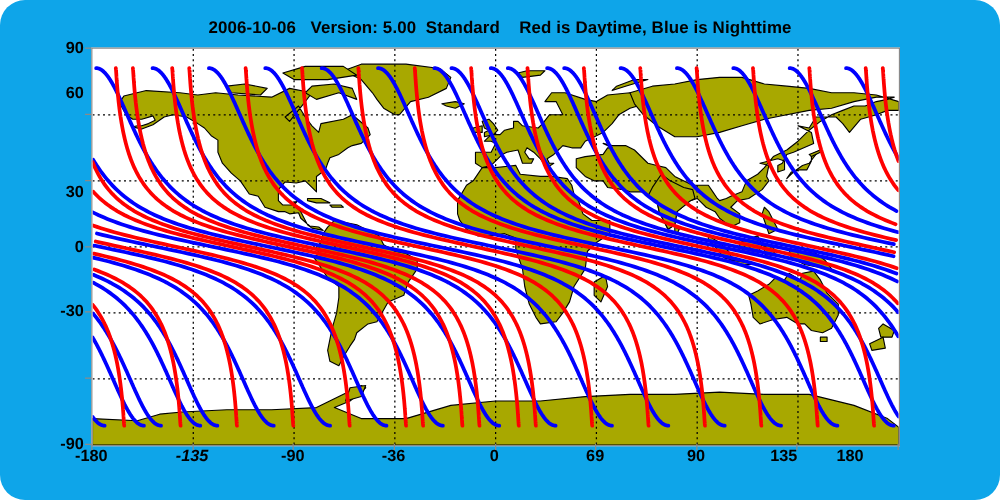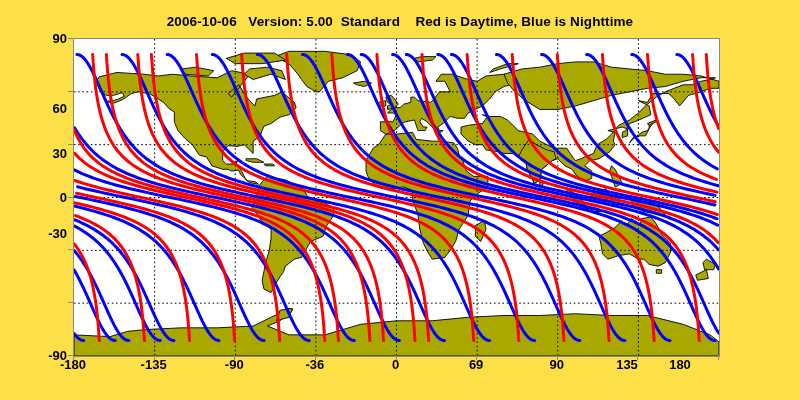--- a/index.html
+++ b/index.html
@@ -1,18 +1,18 @@
 <!DOCTYPE html>
 <html><head>
 <meta charset="utf-8">
 <style>
   html,body{margin:0;padding:0;background:#ffffff;}
   body{width:800px;height:400px;overflow:hidden;
        font-family:"Liberation Sans",sans-serif;}
-  #stage{position:relative;width:800px;height:400px;background:#fde047;}
+  #stage{position:relative;width:800px;height:400px;background:#0ea5e9;border-radius:20px;}
 
   #title{position:absolute;left:0;top:14px;width:800px;text-align:center;
          font-size:13.5px;font-weight:bold;color:#000;white-space:pre;
          letter-spacing:0.1px;}
 
   
   #plot{position:absolute;left:73px;top:38px;width:645px;height:317px;
         background:#ffffff;border:1.5px solid #8a8a8a;box-sizing:content-box;}
   #plotinner{position:absolute;inset:0;overflow:hidden;}
   #plotinner svg{display:block;width:645px;height:317px;}
@@ -28,24 +28,24 @@
 </head>
 <body>
 
 <div id="stage">
 
   <div id="title">2006-10-06   Version: 5.00  Standard    Red is Daytime, Blue is Nighttime</div>
 
   <div id="ylabels" style="left: 0px; width: 800px;">
       <div class="ytick" style="top: 355px; right: 733px; width: 60px;">-90</div>
       <div class="ytick" style="top: 302.167px; right: 704px; width: 60px;">-60</div>
-      <div class="ytick" style="top: 233px; right: 733px; width: 60px;">-30</div>
+      <div class="ytick" style="top: 248px; right: 733px; width: 60px;">-30</div>
       <div class="ytick" style="top: 196.5px; right: 733px; width: 60px;">0</div>
       <div class="ytick" style="top: 153px; right: 733px; width: 60px;">30</div>
-      <div class="ytick" style="top: 108px; right: 733px; width: 60px;">60</div>
+      <div class="ytick" style="top: 74px; right: 733px; width: 60px;">60</div>
       <div class="ytick" style="top: 38px; right: 733px; width: 60px;">90</div>
     </div>
 
   <div id="plot">
     <div id="plotinner">
         <svg viewBox="0 0 645 317" width="645" height="317">
           <rect x="0" y="0" width="645" height="317" fill="#ffffff"></rect>
           <g>
             <polygon points="21.50,43.15 26.88,52.83 32.25,56.36 39.42,56.36 48.38,53.71 50.17,57.24 44.79,59.88 39.42,61.64 35.83,61.64 32.25,62.52 39.42,64.28 48.38,60.76 57.33,54.59 64.50,52.83 75.25,54.59 84.21,59.88 89.58,63.40 94.96,69.56 100.33,73.09 100.33,82.77 103.92,91.58 111.08,99.50 118.25,105.67 125.42,116.23 132.58,117.99 137.96,126.80 148.71,130.32 154.08,130.32 157.67,132.08 164.83,131.20 166.63,135.61 173.79,141.77 180.96,142.65 184.54,145.29 175.58,143.53 172.00,140.89 166.63,130.32 161.25,125.04 164.83,120.64 159.46,125.04 152.29,125.04 148.71,121.52 148.71,112.71 154.08,106.55 163.04,107.43 170.21,105.67 175.58,110.95 179.17,114.47 179.17,102.14 186.33,96.86 188.13,91.58 189.92,87.18 197.08,84.53 204.25,79.25 207.83,77.49 215.00,75.73 222.17,68.68 220.38,63.40 207.83,52.83 200.67,56.36 182.75,59.88 180.96,66.92 175.58,61.64 170.21,54.59 164.83,45.79 154.08,54.59 157.67,58.12 170.21,42.27 175.58,35.22 157.67,31.70 143.33,38.74 116.46,36.98 98.54,35.22 84.21,36.98 69.88,35.22 43.00,33.46 25.08,37.86" fill="#a8a800" stroke="#000000" stroke-width="0.9" stroke-linejoin="round"></polygon>
             <polygon points="241.88,52.83 232.92,47.55 227.54,40.51 223.96,35.22 215.00,24.66 200.67,17.61 215.00,12.33 250.83,12.33 277.71,15.85 286.67,22.89 283.08,31.70 268.75,38.74 254.42,42.27 245.46,52.83" fill="#a8a800" stroke="#000000" stroke-width="0.9" stroke-linejoin="round"></polygon>
@@ -130,21 +130,21 @@
             <path d="M618.50,15.50L618.51,15.50L618.52,15.51L618.53,15.53L618.54,15.56L618.55,15.60L618.56,15.64L618.57,15.69L618.58,15.75L618.59,15.82L618.60,15.90L618.62,15.98L618.63,16.07L618.64,16.17L618.65,16.28L618.66,16.40L618.67,16.52L618.68,16.65L618.70,16.79L618.71,16.94L618.72,17.09L618.73,17.26L618.75,17.43L618.76,17.61L618.77,17.80L618.79,17.99L618.80,18.19L618.82,18.40L618.83,18.62L618.85,18.85L618.86,19.08L618.88,19.33L618.90,19.57L618.91,19.83L618.93,20.10L618.95,20.37L618.97,20.65L618.99,20.94L619.01,21.24L619.03,21.54L619.05,21.85L619.07,22.17L619.09,22.50L619.11,22.83L619.14,23.17L619.16,23.52L619.18,23.88L619.21,24.24L619.24,24.62L619.26,25.00L619.29,25.38L619.32,25.78L619.35,26.18L619.38,26.59L619.41,27.01L619.44,27.43L619.47,27.86L619.50,28.30L619.54,28.75L619.57,29.20L619.61,29.66L619.65,30.13L619.68,30.60L619.72,31.08L619.76,31.57L619.80,32.07L619.85,32.57L619.89,33.08L619.94,33.60L619.98,34.13L620.03,34.66L620.08,35.19L620.13,35.74L620.18,36.29L620.23,36.85L620.29,37.42L620.34,37.99L620.40,38.57L620.46,39.15L620.52,39.75L620.58,40.35L620.64,40.95L620.71,41.56L620.78,42.18L620.85,42.81L620.92,43.44L620.99,44.08L621.06,44.72L621.14,45.38L621.22,46.03L621.30,46.70L621.38,47.37L621.47,48.04L621.56,48.73L621.65,49.41L621.74,50.11L621.83,50.81L621.93,51.52L622.03,52.23L622.13,52.95L622.24,53.67L622.35,54.40L622.46,55.14L622.57,55.88L622.69,56.63L622.81,57.38L622.93,58.14L623.06,58.91L623.19,59.68L623.33,60.45L623.47,61.23L623.61,62.02L623.75,62.81L623.90,63.61L624.06,64.41L624.21,65.22L624.38,66.03L624.54,66.85L624.72,67.68L624.89,68.51L625.07,69.34L625.26,70.18L625.45,71.02L625.65,71.87L625.85,72.72L626.06,73.58L626.28,74.45L626.50,75.31L626.73,76.19L626.96,77.06L627.20,77.94L627.45,78.83L627.71,79.72L627.97,80.62L628.24,81.51L628.52,82.42L628.81,83.33L629.11,84.24L629.42,85.15L629.73,86.07L630.06,87.00L630.40,87.93L630.74,88.86L631.10,89.80L631.47,90.74L631.86,91.68L632.25,92.63L632.66,93.58L633.08,94.53L633.52,95.49L633.97,96.45L634.44,97.42L634.92,98.39L635.42,99.36L635.94,100.34L636.48,101.31L637.04,102.30L637.61,103.28L638.21,104.27L638.83,105.26L639.48,106.26L640.15,107.25L640.84,108.25L641.56,109.26L642.31,110.26L643.10,111.27L643.91,112.28L644.75,113.29 M0.64,114.31L1.55,115.33L2.51,116.35L3.51,117.37L4.55,118.40L5.64,119.43L6.78,120.46L7.97,121.49L9.21,122.52L10.51,123.56L11.87,124.60L13.30,125.64L14.79,126.68L16.36,127.72L18.00,128.77L19.73,129.82L21.54,130.86L23.44,131.91L25.43,132.97L27.53,134.02L29.74,135.07L32.05,136.13L34.49,137.19L37.05,138.24L39.74,139.30L42.57,140.36L45.53,141.43L48.65,142.49L51.91,143.55L55.33,144.62L58.90,145.68L62.63,146.75L66.52,147.81L70.56,148.88L74.75,149.95L79.07,151.02L83.54,152.08L88.12,153.15L92.80,154.22L97.57,155.29L102.41,156.36L107.30,157.43L112.20,158.50L117.11,159.57L122.00,160.64L126.83,161.71L131.61,162.78L136.29,163.85L140.87,164.92L145.33,165.98L149.66,167.05L153.85,168.12L157.89,169.19L161.77,170.25L165.50,171.32L169.08,172.38L172.49,173.45L175.76,174.51L178.87,175.57L181.84,176.64L184.67,177.70L187.36,178.76L189.92,179.81L192.35,180.87L194.67,181.93L196.88,182.98L198.97,184.03L200.97,185.09L202.87,186.14L204.68,187.18L206.41,188.23L208.05,189.28L209.61,190.32L211.11,191.36L212.53,192.40L213.90,193.44L215.20,194.48L216.44,195.51L217.63,196.54L218.76,197.57L219.85,198.60L220.90,199.63L221.89,200.65L222.85,201.67L223.77,202.69L224.65,203.71L225.50,204.72L226.31,205.73L227.09,206.74L227.84,207.74L228.57,208.75L229.26,209.75L229.93,210.74L230.57,211.74L231.19,212.73L231.79,213.72L232.37,214.70L232.93,215.69L233.46,216.66L233.98,217.64L234.48,218.61L234.97,219.58L235.43,220.55L235.89,221.51L236.32,222.47L236.75,223.42L237.15,224.37L237.55,225.32L237.93,226.26L238.30,227.20L238.66,228.14L239.01,229.07L239.35,230.00L239.67,230.93L239.99,231.85L240.30,232.76L240.59,233.67L240.88,234.58L241.16,235.49L241.44,236.38L241.70,237.28L241.96,238.17L242.20,239.06L242.45,239.94L242.68,240.81L242.91,241.69L243.13,242.55L243.34,243.42L243.55,244.28L243.76,245.13L243.95,245.98L244.15,246.82L244.33,247.66L244.51,248.49L244.69,249.32L244.86,250.15L245.03,250.97L245.19,251.78L245.35,252.59L245.50,253.39L245.65,254.19L245.80,254.98L245.94,255.77L246.08,256.55L246.21,257.32L246.34,258.09L246.47,258.86L246.60,259.62L246.72,260.37L246.83,261.12L246.95,261.86L247.06,262.60L247.17,263.33L247.27,264.05L247.38,264.77L247.48,265.48L247.57,266.19L247.67,266.89L247.76,267.59L247.85,268.27L247.94,268.96L248.02,269.63L248.11,270.30L248.19,270.97L248.27,271.62L248.34,272.28L248.42,272.92L248.49,273.56L248.56,274.19L248.63,274.82L248.70,275.44L248.76,276.05L248.83,276.65L248.89,277.25L248.95,277.85L249.01,278.43L249.06,279.01L249.12,279.58L249.17,280.15L249.23,280.71L249.28,281.26L249.33,281.81L249.38,282.34L249.42,282.87L249.47,283.40L249.52,283.92L249.56,284.43L249.60,284.93L249.64,285.43L249.68,285.92L249.72,286.40L249.76,286.87L249.80,287.34L249.83,287.80L249.87,288.25L249.90,288.70L249.94,289.14L249.97,289.57L250.00,289.99L250.03,290.41L250.06,290.82L250.09,291.22L250.12,291.62L250.14,292.00L250.17,292.38L250.20,292.76L250.22,293.12L250.25,293.48L250.27,293.83L250.29,294.17L250.32,294.50L250.34,294.83L250.36,295.15L250.38,295.46L250.40,295.76L250.42,296.06L250.44,296.35L250.46,296.63L250.48,296.90L250.49,297.17L250.51,297.43L250.53,297.67L250.54,297.92L250.56,298.15L250.57,298.38L250.59,298.60L250.60,298.81L250.62,299.01L250.63,299.20L250.65,299.39L250.66,299.57L250.67,299.74L250.69,299.91L250.70,300.06L250.71,300.21L250.72,300.35L250.73,300.48L250.75,300.60L250.76,300.72L250.77,300.83L250.78,300.93L250.79,301.02L250.80,301.10L250.81,301.18L250.82,301.25L250.83,301.31L250.84,301.36L250.85,301.40L250.86,301.44L250.87,301.47L250.88,301.49L250.89,301.50L250.91,301.50" fill="none" stroke="#ff0000" stroke-width="3" stroke-linecap="round"></path>
             <path d="M18.60,15.50L18.61,15.50L18.62,15.51L18.63,15.53L18.64,15.56L18.65,15.60L18.66,15.64L18.67,15.69L18.68,15.75L18.69,15.82L18.70,15.90L18.71,15.98L18.72,16.07L18.73,16.17L18.74,16.28L18.76,16.40L18.77,16.52L18.78,16.65L18.79,16.79L18.80,16.94L18.82,17.09L18.83,17.26L18.84,17.43L18.86,17.61L18.87,17.80L18.88,17.99L18.90,18.19L18.91,18.40L18.93,18.62L18.94,18.85L18.96,19.08L18.98,19.33L18.99,19.57L19.01,19.83L19.03,20.10L19.05,20.37L19.06,20.65L19.08,20.94L19.10,21.24L19.12,21.54L19.14,21.85L19.16,22.17L19.19,22.50L19.21,22.83L19.23,23.17L19.26,23.52L19.28,23.88L19.31,24.24L19.33,24.62L19.36,25.00L19.39,25.38L19.41,25.78L19.44,26.18L19.47,26.59L19.50,27.01L19.53,27.43L19.57,27.86L19.60,28.30L19.63,28.75L19.67,29.20L19.70,29.66L19.74,30.13L19.78,30.60L19.82,31.08L19.86,31.57L19.90,32.07L19.94,32.57L19.99,33.08L20.03,33.60L20.08,34.13L20.13,34.66L20.17,35.19L20.22,35.74L20.28,36.29L20.33,36.85L20.38,37.42L20.44,37.99L20.50,38.57L20.55,39.15L20.61,39.75L20.68,40.35L20.74,40.95L20.81,41.56L20.87,42.18L20.94,42.81L21.01,43.44L21.09,44.08L21.16,44.72L21.24,45.38L21.32,46.03L21.40,46.70L21.48,47.37L21.56,48.04L21.65,48.73L21.74,49.41L21.83,50.11L21.93,50.81L22.03,51.52L22.13,52.23L22.23,52.95L22.34,53.67L22.44,54.40L22.56,55.14L22.67,55.88L22.79,56.63L22.91,57.38L23.03,58.14L23.16,58.91L23.29,59.68L23.42,60.45L23.56,61.23L23.70,62.02L23.85,62.81L24.00,63.61L24.15,64.41L24.31,65.22L24.47,66.03L24.64,66.85L24.81,67.68L24.99,68.51L25.17,69.34L25.36,70.18L25.55,71.02L25.75,71.87L25.95,72.72L26.16,73.58L26.37,74.45L26.59,75.31L26.82,76.19L27.06,77.06L27.30,77.94L27.55,78.83L27.80,79.72L28.07,80.62L28.34,81.51L28.62,82.42L28.91,83.33L29.21,84.24L29.51,85.15L29.83,86.07L30.16,87.00L30.49,87.93L30.84,88.86L31.20,89.80L31.57,90.74L31.95,91.68L32.35,92.63L32.76,93.58L33.18,94.53L33.62,95.49L34.07,96.45L34.54,97.42L35.02,98.39L35.52,99.36L36.04,100.34L36.58,101.31L37.13,102.30L37.71,103.28L38.31,104.27L38.93,105.26L39.57,106.26L40.24,107.25L40.94,108.25L41.66,109.26L42.41,110.26L43.19,111.27L44.00,112.28L44.85,113.29L45.73,114.31L46.65,115.33L47.61,116.35L48.61,117.37L49.65,118.40L50.74,119.43L51.87,120.46L53.06,121.49L54.31,122.52L55.61,123.56L56.97,124.60L58.39,125.64L59.89,126.68L61.45,127.72L63.10,128.77L64.82,129.82L66.63,130.86L68.53,131.91L70.53,132.97L72.63,134.02L74.83,135.07L77.15,136.13L79.59,137.19L82.15,138.24L84.84,139.30L87.66,140.36L90.63,141.43L93.74,142.49L97.01,143.55L100.43,144.62L104.00,145.68L107.73,146.75L111.61,147.81L115.65,148.88L119.84,149.95L124.17,151.02L128.63,152.08L133.21,153.15L137.90,154.22L142.67,155.29L147.51,156.36L152.39,157.43L157.30,158.50L162.21,159.57L167.09,160.64L171.93,161.71L176.70,162.78L181.39,163.85L185.97,164.92L190.43,165.98L194.76,167.05L198.94,168.12L202.98,169.19L206.87,170.25L210.60,171.32L214.17,172.38L217.59,173.45L220.85,174.51L223.97,175.57L226.94,176.64L229.76,177.70L232.45,178.76L235.01,179.81L237.45,180.87L239.77,181.93L241.97,182.98L244.07,184.03L246.07,185.09L247.97,186.14L249.78,187.18L251.50,188.23L253.14,189.28L254.71,190.32L256.20,191.36L257.63,192.40L258.99,193.44L260.29,194.48L261.54,195.51L262.72,196.54L263.86,197.57L264.95,198.60L265.99,199.63L266.99,200.65L267.95,201.67L268.87,202.69L269.75,203.71L270.59,204.72L271.41,205.73L272.19,206.74L272.94,207.74L273.66,208.75L274.36,209.75L275.03,210.74L275.67,211.74L276.29,212.73L276.89,213.72L277.47,214.70L278.02,215.69L278.56,216.66L279.08,217.64L279.58,218.61L280.06,219.58L280.53,220.55L280.98,221.51L281.42,222.47L281.84,223.42L282.25,224.37L282.65,225.32L283.03,226.26L283.40,227.20L283.76,228.14L284.11,229.07L284.44,230.00L284.77,230.93L285.09,231.85L285.39,232.76L285.69,233.67L285.98,234.58L286.26,235.49L286.53,236.38L286.80,237.28L287.05,238.17L287.30,239.06L287.54,239.94L287.78,240.81L288.00,241.69L288.23,242.55L288.44,243.42L288.65,244.28L288.85,245.13L289.05,245.98L289.24,246.82L289.43,247.66L289.61,248.49L289.79,249.32L289.96,250.15L290.13,250.97L290.29,251.78L290.45,252.59L290.60,253.39L290.75,254.19L290.90,254.98L291.04,255.77L291.18,256.55L291.31,257.32L291.44,258.09L291.57,258.86L291.69,259.62L291.81,260.37L291.93,261.12L292.04,261.86L292.15,262.60L292.26,263.33L292.37,264.05L292.47,264.77L292.57,265.48L292.67,266.19L292.76,266.89L292.86,267.59L292.95,268.27L293.03,268.96L293.12,269.63L293.20,270.30L293.28,270.97L293.36,271.62L293.44,272.28L293.51,272.92L293.59,273.56L293.66,274.19L293.73,274.82L293.79,275.44L293.86,276.05L293.92,276.65L293.98,277.25L294.04,277.85L294.10,278.43L294.16,279.01L294.22,279.58L294.27,280.15L294.32,280.71L294.37,281.26L294.42,281.81L294.47,282.34L294.52,282.87L294.57,283.40L294.61,283.92L294.66,284.43L294.70,284.93L294.74,285.43L294.78,285.92L294.82,286.40L294.86,286.87L294.89,287.34L294.93,287.80L294.97,288.25L295.00,288.70L295.03,289.14L295.06,289.57L295.10,289.99L295.13,290.41L295.16,290.82L295.19,291.22L295.21,291.62L295.24,292.00L295.27,292.38L295.29,292.76L295.32,293.12L295.34,293.48L295.37,293.83L295.39,294.17L295.41,294.50L295.43,294.83L295.46,295.15L295.48,295.46L295.50,295.76L295.52,296.06L295.53,296.35L295.55,296.63L295.57,296.90L295.59,297.17L295.61,297.43L295.62,297.67L295.64,297.92L295.66,298.15L295.67,298.38L295.69,298.60L295.70,298.81L295.71,299.01L295.73,299.20L295.74,299.39L295.76,299.57L295.77,299.74L295.78,299.91L295.79,300.06L295.81,300.21L295.82,300.35L295.83,300.48L295.84,300.60L295.85,300.72L295.87,300.83L295.88,300.93L295.89,301.02L295.90,301.10L295.91,301.18L295.92,301.25L295.93,301.31L295.94,301.36L295.95,301.40L295.96,301.44L295.97,301.47L295.98,301.49L295.99,301.50L296.00,301.50" fill="none" stroke="#ff0000" stroke-width="3" stroke-linecap="round"></path>
             <path d="M63.69,15.50L63.70,15.50L63.71,15.51L63.72,15.53L63.73,15.56L63.74,15.60L63.75,15.64L63.77,15.69L63.78,15.75L63.79,15.82L63.80,15.90L63.81,15.98L63.82,16.07L63.83,16.17L63.84,16.28L63.85,16.40L63.86,16.52L63.88,16.65L63.89,16.79L63.90,16.94L63.91,17.09L63.93,17.26L63.94,17.43L63.95,17.61L63.97,17.80L63.98,17.99L63.99,18.19L64.01,18.40L64.02,18.62L64.04,18.85L64.06,19.08L64.07,19.33L64.09,19.57L64.11,19.83L64.12,20.10L64.14,20.37L64.16,20.65L64.18,20.94L64.20,21.24L64.22,21.54L64.24,21.85L64.26,22.17L64.28,22.50L64.31,22.83L64.33,23.17L64.35,23.52L64.38,23.88L64.40,24.24L64.43,24.62L64.45,25.00L64.48,25.38L64.51,25.78L64.54,26.18L64.57,26.59L64.60,27.01L64.63,27.43L64.66,27.86L64.70,28.30L64.73,28.75L64.76,29.20L64.80,29.66L64.84,30.13L64.88,30.60L64.92,31.08L64.96,31.57L65.00,32.07L65.04,32.57L65.08,33.08L65.13,33.60L65.17,34.13L65.22,34.66L65.27,35.19L65.32,35.74L65.37,36.29L65.42,36.85L65.48,37.42L65.53,37.99L65.59,38.57L65.65,39.15L65.71,39.75L65.77,40.35L65.84,40.95L65.90,41.56L65.97,42.18L66.04,42.81L66.11,43.44L66.18,44.08L66.26,44.72L66.33,45.38L66.41,46.03L66.49,46.70L66.58,47.37L66.66,48.04L66.75,48.73L66.84,49.41L66.93,50.11L67.03,50.81L67.12,51.52L67.22,52.23L67.33,52.95L67.43,53.67L67.54,54.40L67.65,55.14L67.77,55.88L67.88,56.63L68.00,57.38L68.13,58.14L68.25,58.91L68.39,59.68L68.52,60.45L68.66,61.23L68.80,62.02L68.94,62.81L69.09,63.61L69.25,64.41L69.41,65.22L69.57,66.03L69.74,66.85L69.91,67.68L70.08,68.51L70.27,69.34L70.45,70.18L70.64,71.02L70.84,71.87L71.05,72.72L71.25,73.58L71.47,74.45L71.69,75.31L71.92,76.19L72.15,77.06L72.39,77.94L72.64,78.83L72.90,79.72L73.16,80.62L73.44,81.51L73.72,82.42L74.00,83.33L74.30,84.24L74.61,85.15L74.93,86.07L75.25,87.00L75.59,87.93L75.94,88.86L76.30,89.80L76.67,90.74L77.05,91.68L77.44,92.63L77.85,93.58L78.28,94.53L78.71,95.49L79.16,96.45L79.63,97.42L80.12,98.39L80.62,99.36L81.13,100.34L81.67,101.31L82.23,102.30L82.81,103.28L83.40,104.27L84.02,105.26L84.67,106.26L85.34,107.25L86.03,108.25L86.76,109.26L87.51,110.26L88.29,111.27L89.10,112.28L89.95,113.29L90.83,114.31L91.75,115.33L92.70,116.35L93.70,117.37L94.75,118.40L95.83,119.43L96.97,120.46L98.16,121.49L99.40,122.52L100.70,123.56L102.06,124.60L103.49,125.64L104.98,126.68L106.55,127.72L108.19,128.77L109.92,129.82L111.73,130.86L113.63,131.91L115.63,132.97L117.72,134.02L119.93,135.07L122.25,136.13L124.68,137.19L127.24,138.24L129.93,139.30L132.76,140.36L135.73,141.43L138.84,142.49L142.10,143.55L145.52,144.62L149.10,145.68L152.82,146.75L156.71,147.81L160.75,148.88L164.94,149.95L169.27,151.02L173.73,152.08L178.31,153.15L182.99,154.22L187.76,155.29L192.60,156.36L197.49,157.43L202.40,158.50L207.30,159.57L212.19,160.64L217.03,161.71L221.80,162.78L226.48,163.85L231.06,164.92L235.52,165.98L239.85,167.05L244.04,168.12L248.08,169.19L251.97,170.25L255.70,171.32L259.27,172.38L262.69,173.45L265.95,174.51L269.06,175.57L272.03,176.64L274.86,177.70L277.55,178.76L280.11,179.81L282.55,180.87L284.86,181.93L287.07,182.98L289.17,184.03L291.16,185.09L293.06,186.14L294.87,187.18L296.60,188.23L298.24,189.28L299.81,190.32L301.30,191.36L302.73,192.40L304.09,193.44L305.39,194.48L306.63,195.51L307.82,196.54L308.96,197.57L310.05,198.60L311.09,199.63L312.09,200.65L313.04,201.67L313.96,202.69L314.84,203.71L315.69,204.72L316.50,205.73L317.28,206.74L318.04,207.74L318.76,208.75L319.45,209.75L320.12,210.74L320.77,211.74L321.39,212.73L321.99,213.72L322.56,214.70L323.12,215.69L323.66,216.66L324.18,217.64L324.68,218.61L325.16,219.58L325.63,220.55L326.08,221.51L326.52,222.47L326.94,223.42L327.35,224.37L327.74,225.32L328.12,226.26L328.50,227.20L328.85,228.14L329.20,229.07L329.54,230.00L329.87,230.93L330.18,231.85L330.49,232.76L330.79,233.67L331.08,234.58L331.36,235.49L331.63,236.38L331.89,237.28L332.15,238.17L332.40,239.06L332.64,239.94L332.87,240.81L333.10,241.69L333.32,242.55L333.54,243.42L333.75,244.28L333.95,245.13L334.15,245.98L334.34,246.82L334.53,247.66L334.71,248.49L334.88,249.32L335.06,250.15L335.22,250.97L335.38,251.78L335.54,252.59L335.70,253.39L335.85,254.19L335.99,254.98L336.13,255.77L336.27,256.55L336.41,257.32L336.54,258.09L336.66,258.86L336.79,259.62L336.91,260.37L337.03,261.12L337.14,261.86L337.25,262.60L337.36,263.33L337.47,264.05L337.57,264.77L337.67,265.48L337.77,266.19L337.86,266.89L337.95,267.59L338.04,268.27L338.13,268.96L338.22,269.63L338.30,270.30L338.38,270.97L338.46,271.62L338.53,272.28L338.61,272.92L338.68,273.56L338.75,274.19L338.82,274.82L338.89,275.44L338.95,276.05L339.02,276.65L339.08,277.25L339.14,277.85L339.20,278.43L339.26,279.01L339.31,279.58L339.37,280.15L339.42,280.71L339.47,281.26L339.52,281.81L339.57,282.34L339.62,282.87L339.66,283.40L339.71,283.92L339.75,284.43L339.79,284.93L339.84,285.43L339.88,285.92L339.92,286.40L339.95,286.87L339.99,287.34L340.03,287.80L340.06,288.25L340.10,288.70L340.13,289.14L340.16,289.57L340.19,289.99L340.22,290.41L340.25,290.82L340.28,291.22L340.31,291.62L340.34,292.00L340.36,292.38L340.39,292.76L340.41,293.12L340.44,293.48L340.46,293.83L340.49,294.17L340.51,294.50L340.53,294.83L340.55,295.15L340.57,295.46L340.59,295.76L340.61,296.06L340.63,296.35L340.65,296.63L340.67,296.90L340.69,297.17L340.70,297.43L340.72,297.67L340.74,297.92L340.75,298.15L340.77,298.38L340.78,298.60L340.80,298.81L340.81,299.01L340.83,299.20L340.84,299.39L340.85,299.57L340.87,299.74L340.88,299.91L340.89,300.06L340.90,300.21L340.92,300.35L340.93,300.48L340.94,300.60L340.95,300.72L340.96,300.83L340.97,300.93L340.98,301.02L340.99,301.10L341.01,301.18L341.02,301.25L341.03,301.31L341.04,301.36L341.05,301.40L341.06,301.44L341.07,301.47L341.08,301.49L341.09,301.50L341.10,301.50" fill="none" stroke="#ff0000" stroke-width="3" stroke-linecap="round"></path>
           </g>
         </svg>
       </div>
   </div>
 
   <div id="xlabels">
       <div class="xtick" style="left: 73px;">-180</div>
-      <div class="xtick" style="left: 153.625px;">-135</div>
+      <div class="xtick" style="left: 153.625px; font-style: italic;">-135</div>
       <div class="xtick" style="left: 234.25px;">-90</div>
       <div class="xtick" style="left: 314.875px;">-36</div>
       <div class="xtick" style="left: 395.5px;">0</div>
       <div class="xtick" style="left: 476.125px;">69</div>
       <div class="xtick" style="left: 556.75px;">90</div>
       <div class="xtick" style="left: 627px;">135</div>
       <div class="xtick" style="left: 680px;">180</div>
     </div>
 
 <div class="tickmark" style="left: 73px; top: 355px; width: 1px; height: 5px;"></div>

